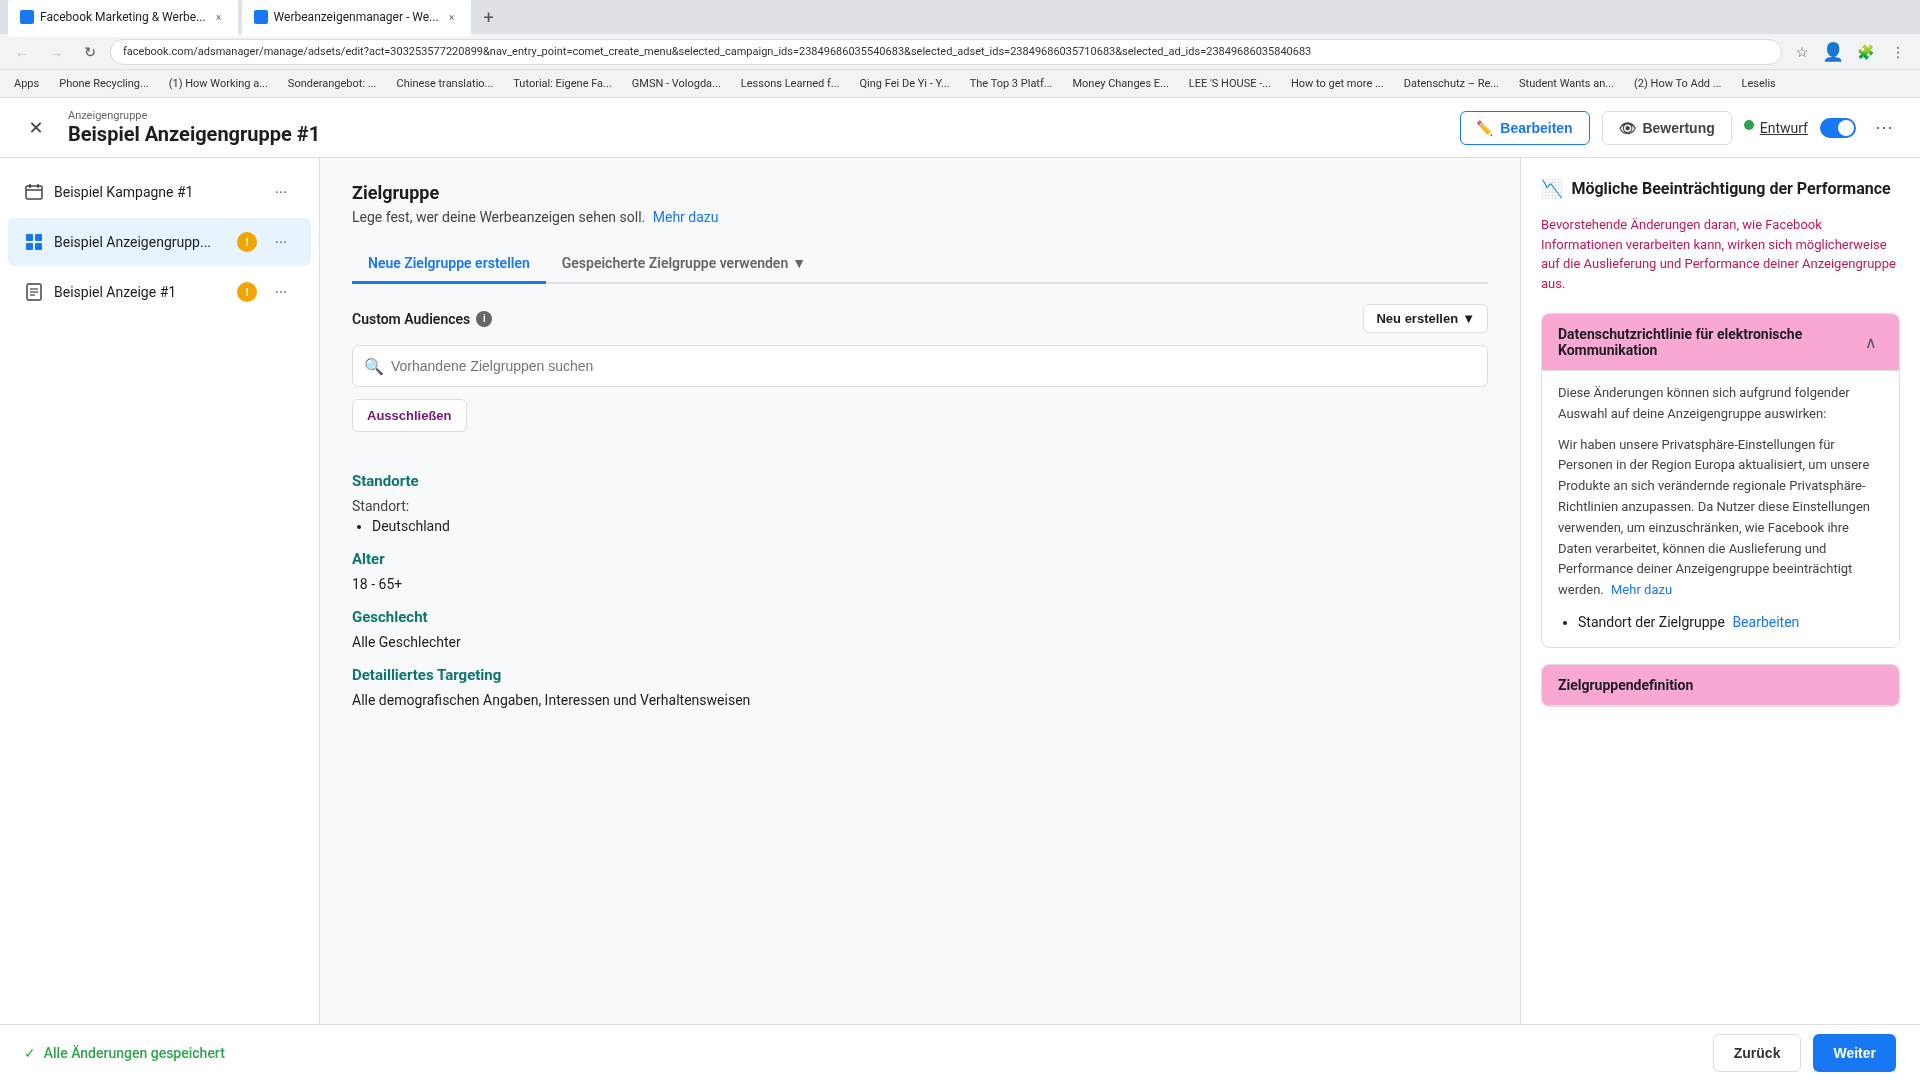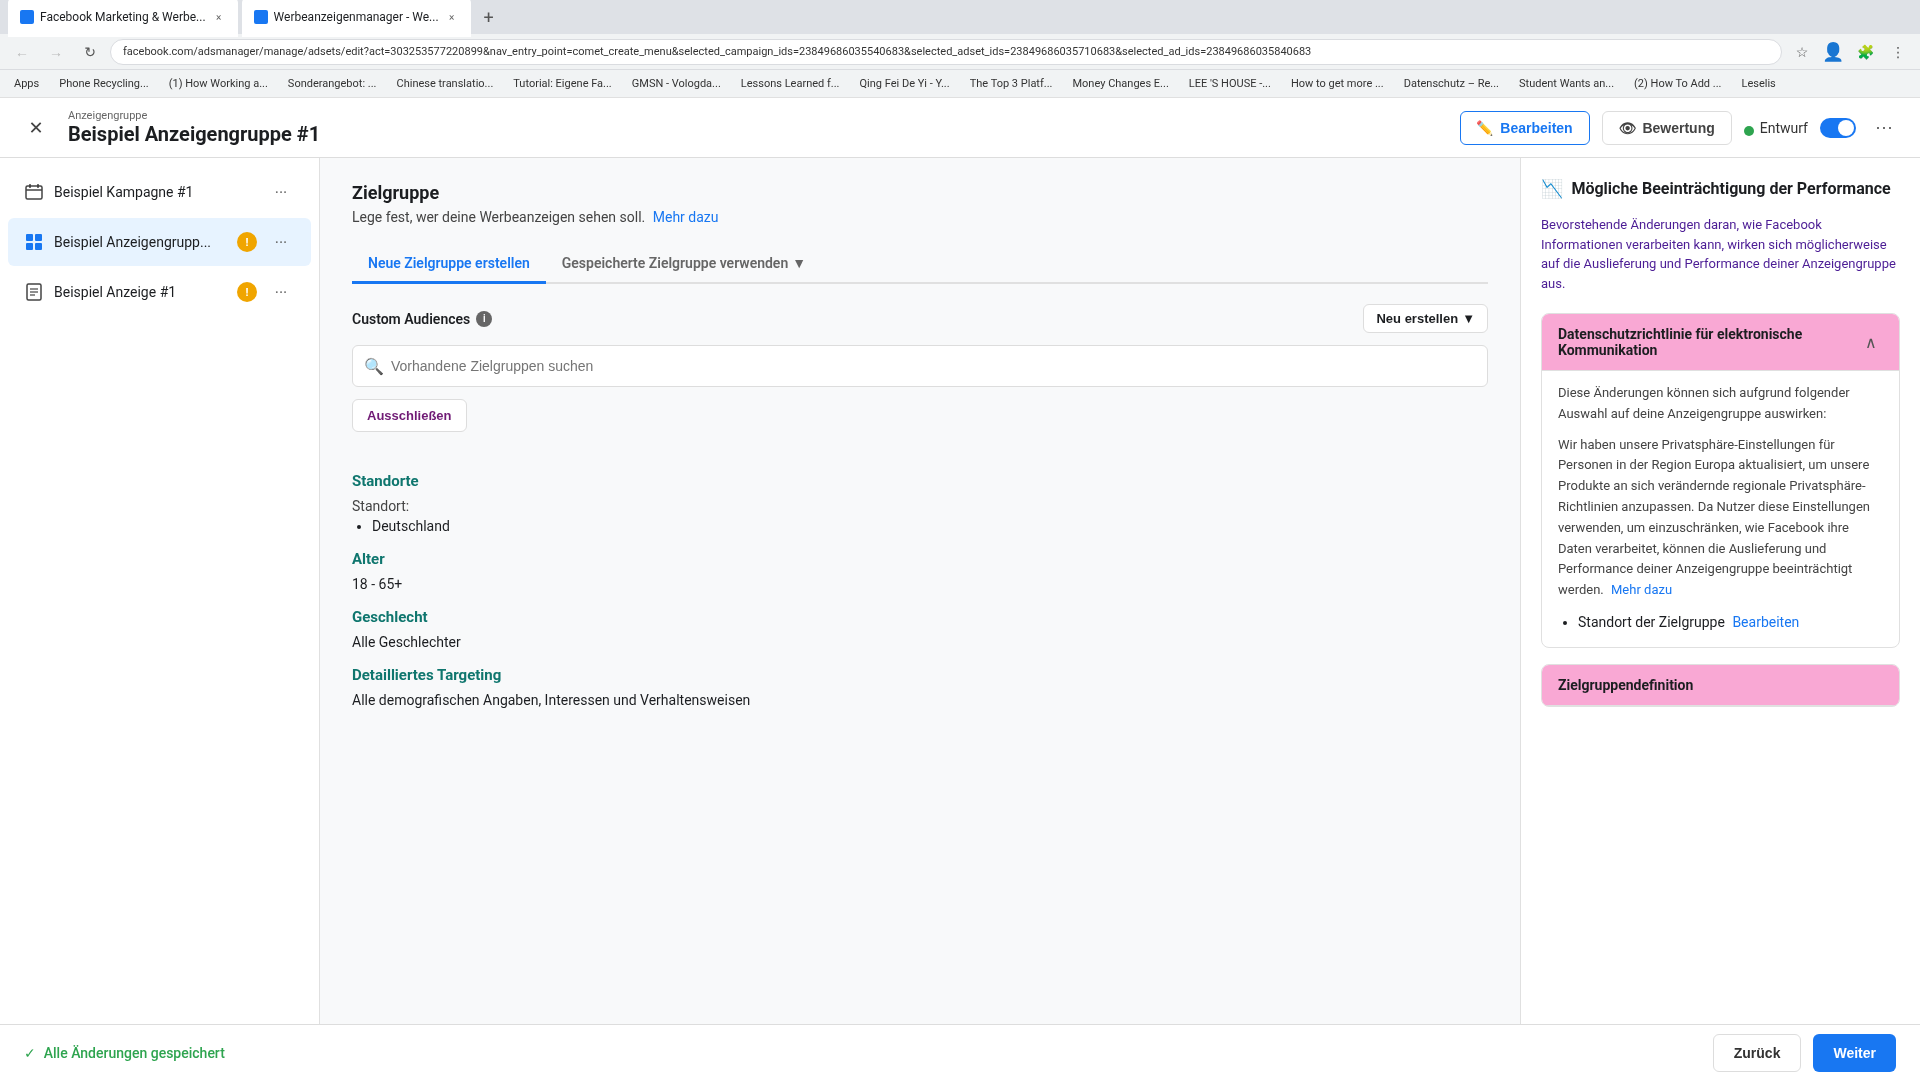--- a/index.html
+++ b/index.html
@@ -28,21 +28,21 @@
 
     
     .app-header { background: #fff; border-bottom: 1px solid #ddd; padding: 0 20px; height: 60px; display: flex; align-items: center; gap: 16px; }
     .close-btn { width: 32px; height: 32px; border-radius: 50%; display: flex; align-items: center; justify-content: center; cursor: pointer; font-size: 18px; color: #444; border: none; background: none; }
     .header-title-section { flex: 1; }
     .header-subtitle { font-size: 11px; color: #666; font-weight: 400; }
     .header-title { font-size: 20px; font-weight: 700; color: #1c1e21; }
     .header-actions { display: flex; align-items: center; gap: 12px; }
     .btn-bearbeiten { background: #fff; border: 1.5px solid #1877f2; color: #1877f2; border-radius: 6px; padding: 8px 16px; font-size: 14px; font-weight: 600; cursor: pointer; display: flex; align-items: center; gap: 6px; }
     .btn-bewertung { background: #fff; border: 1.5px solid #ddd; color: #444; border-radius: 6px; padding: 8px 16px; font-size: 14px; font-weight: 600; cursor: pointer; display: flex; align-items: center; gap: 6px; }
-    .status-entwurf { display: flex; align-items: flex-end; gap: 6px; font-size: 14px; color: #333; }
+    .status-entwurf { display: flex; align-items: flex-start; gap: 6px; font-size: 14px; color: #333; text-decoration: underline; }
     .status-dot { width: 10px; height: 10px; background: #2ea44f; border-radius: 50%; }
     .toggle-switch { width: 36px; height: 20px; background: #1877f2; border-radius: 10px; cursor: pointer; position: relative; }
     .toggle-knob { width: 16px; height: 16px; background: #fff; border-radius: 50%; position: absolute; top: 2px; right: 2px; }
     .more-btn { width: 32px; height: 32px; border-radius: 50%; display: flex; align-items: center; justify-content: center; cursor: pointer; font-size: 18px; color: #555; border: none; background: none; }
 
     
     .main-layout { display: flex; flex: 1; overflow: hidden; }
 
     
     .sidebar { width: 320px; border-right: 1px solid #e0e0e0; background: #fff; overflow-y: auto; padding: 8px 0; }
@@ -84,21 +84,21 @@
     .bullet-list li { font-size: 14px; color: #1c1e21; margin: 2px 0; }
 
     .field-value { font-size: 14px; color: #1c1e21; }
 
     
     .rp-header { display: flex; align-items: flex-start; justify-content: space-between; margin-bottom: 16px; }
     .rp-title { font-size: 16px; font-weight: 700; color: #1c1e21; display: flex; align-items: center; gap: 8px; }
     .rp-icon { font-size: 18px; color: #f0a500; }
     .rp-collapse-btn { width: 28px; height: 28px; border-radius: 4px; display: flex; align-items: center; justify-content: center; cursor: pointer; border: none; background: none; font-size: 16px; color: #555; }
 
-    .rp-desc { font-size: 13px; color: #4c1d95; margin-bottom: 20px; line-height: 1.5; margin-top: 15px; }
+    .rp-desc { font-size: 13px; color: #be185d; margin-bottom: 20px; line-height: 1.5; margin-top: 15px; }
 
     .rp-section { border: 1px solid #e0e0e0; border-radius: 8px; margin-bottom: 16px; overflow: hidden; }
     .rp-section-header { background: #f9a8d4; padding: 12px 16px; display: flex; align-items: center; justify-content: space-between; cursor: pointer; border-bottom: 1px solid #e0e0e0; }
     .rp-section-title { font-size: 14px; font-weight: 700; color: #1c1e21; }
     .rp-section-body { padding: 12px 16px; font-size: 13px; color: #444; line-height: 1.6; }
     .rp-section-body p { margin-bottom: 10px; }
 
     
     .bottom-bar { height: 56px; background: #fff; border-top: 1px solid #ddd; display: flex; align-items: center; justify-content: space-between; padding: 0 24px; }
     .saved-status { display: flex; align-items: center; gap: 8px; font-size: 14px; color: #2ea44f; font-weight: 500; }

